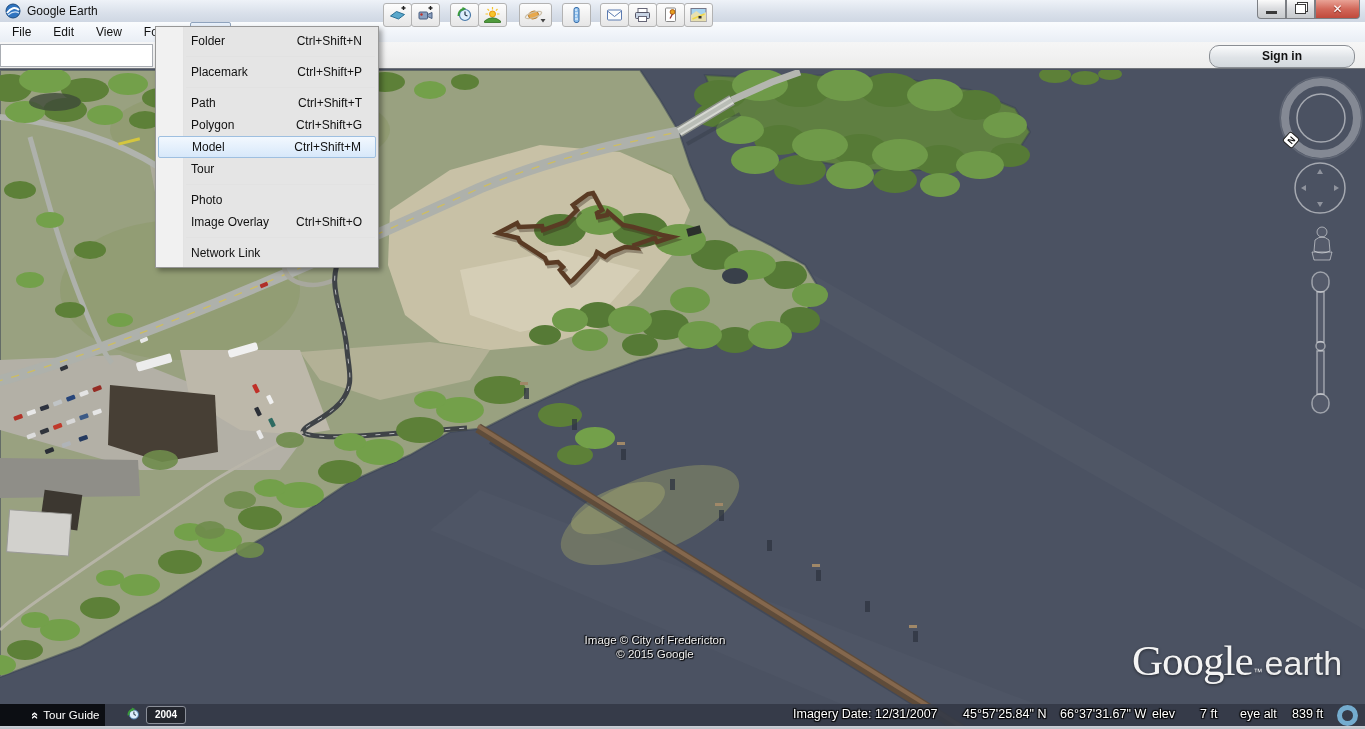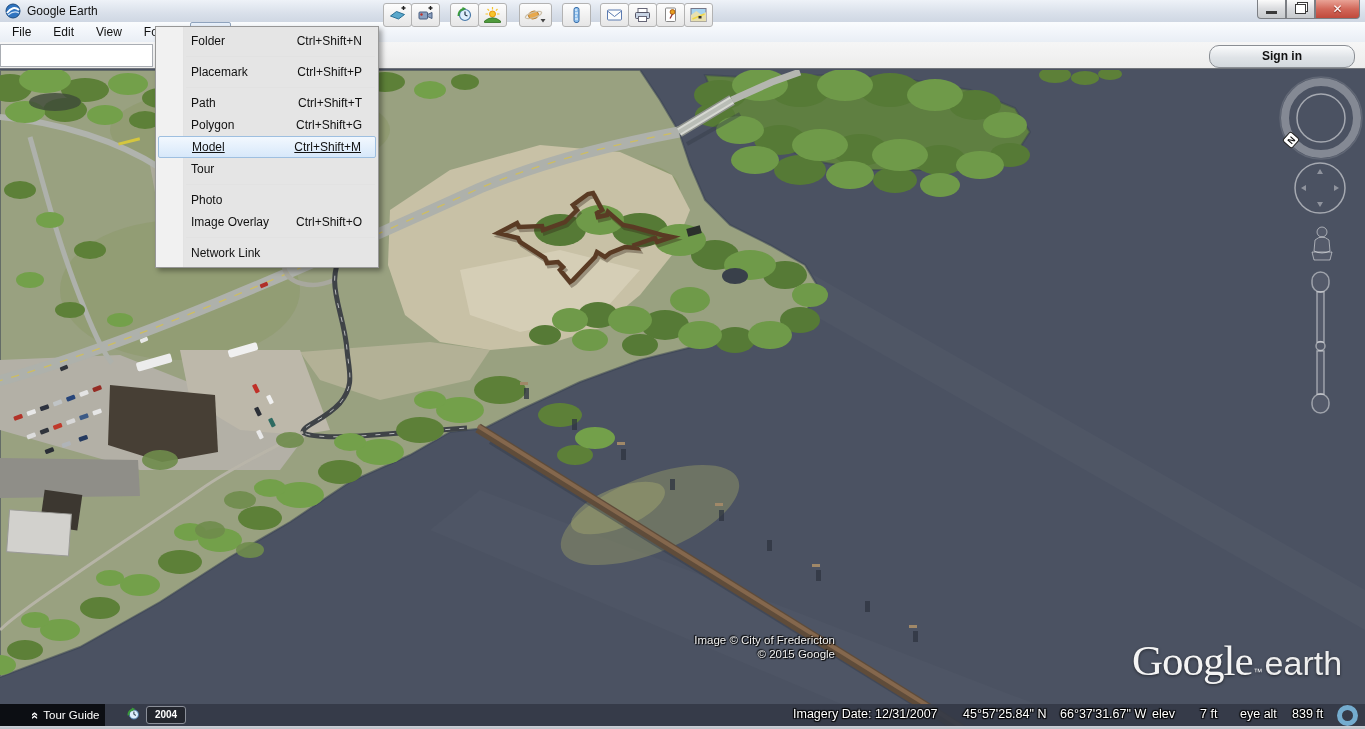--- a/index.html
+++ b/index.html
@@ -41,25 +41,25 @@
   
   #add-menu{position:absolute;left:155px;top:26px;width:222px;
     background:#e5e5e5;border:1px solid #979797;box-shadow:3px 3px 5px rgba(0,0,0,.35);
     padding:3px 0;font-size:12px;color:#111;z-index:30;}
   #add-menu .gutter{position:absolute;left:0;top:0;bottom:0;width:27px;
     background:#f1f1f1;border-right:1px solid #e3e3e3;}
   .dd-item{position:relative;height:22px;display:flex;align-items:center;margin:0 2px;}
   .dd-item .lbl{margin-left:33px;}
   .dd-item .sc{margin-left:auto;margin-right:14px;}
   .dd-item.hl{background:linear-gradient(#f2f8fe,#d7e8fa);border:1px solid #9ebfe0;
-    border-radius:2px;height:20px;text-decoration:underline;}
+    border-radius:2px;height:20px;}
   .dd-sep{height:1px;background:#e2e2e2;margin:4px 3px 4px 30px;}
   
   #map{position:absolute;left:0;top:70px;width:1365px;height:659px;}
-  #watermark{position:absolute;left:535px;top:633px;width:300px;text-align:right;
+  #watermark{position:absolute;left:505px;top:633px;width:300px;text-align:center;
     color:#f2f2f2;font-size:11.5px;line-height:14px;
     text-shadow:0 0 2px #000,1px 1px 1px #000,-1px -1px 1px #000;}
   #ge-logo{position:absolute;left:1132px;top:636px;color:#f4f4f4;
     text-shadow:0 1px 3px rgba(0,0,0,.55);display:flex;align-items:baseline;}
   #ge-logo .g{font-family:"Liberation Serif","DejaVu Serif",serif;font-size:43px;letter-spacing:-1px;}
   #ge-logo .tm{font-size:9px;margin:-14px 2px 0 1px;}
   #ge-logo .e{font-size:34px;font-weight:300;color:#ededed;}
   
   #statusbar{position:absolute;left:0;top:704px;width:1365px;height:22px;
     background:rgba(52,57,70,.92);color:#fff;font-size:12.5px;}

